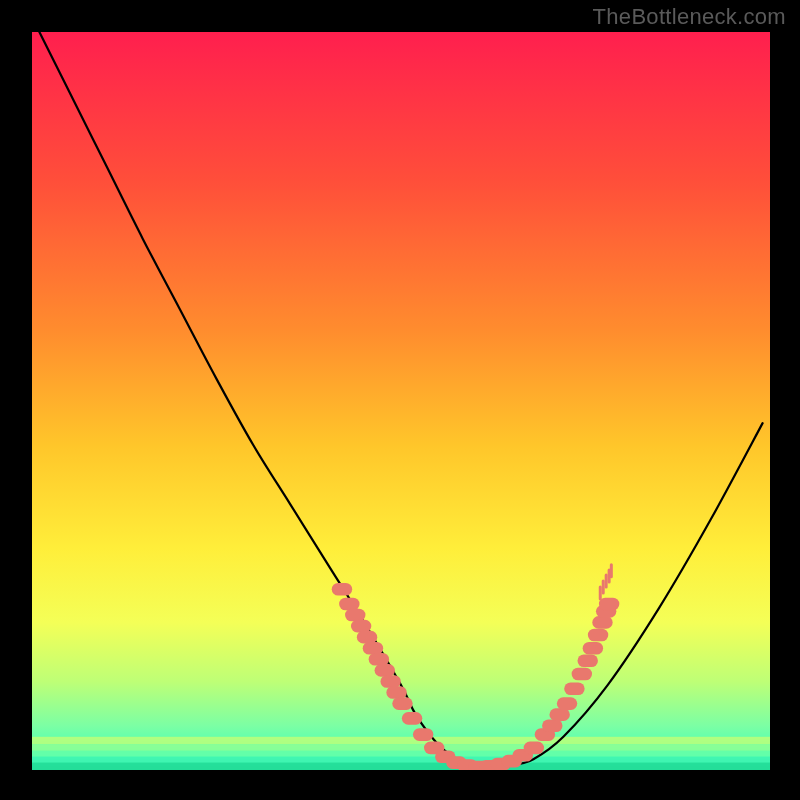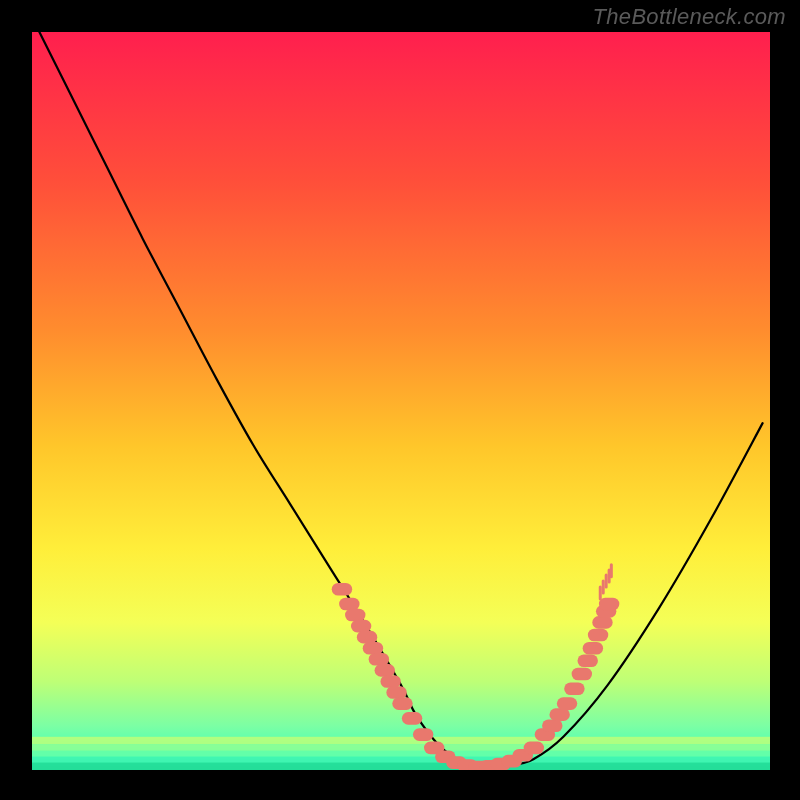--- a/index.html
+++ b/index.html
@@ -18,21 +18,20 @@
   }
   .watermark {
     position: absolute;
     top: 4px;
     right: 14px;
     color: #5a5a5a;
     font-size: 22px;
     font-weight: 500;
     letter-spacing: 0.3px;
     z-index: 30;
-    font-style: italic;
   }
   svg {
     display: block;
   }
 </style>
 </head>
 <body>
 
 <div class="stage">
   <div class="watermark">TheBottleneck.com</div>

